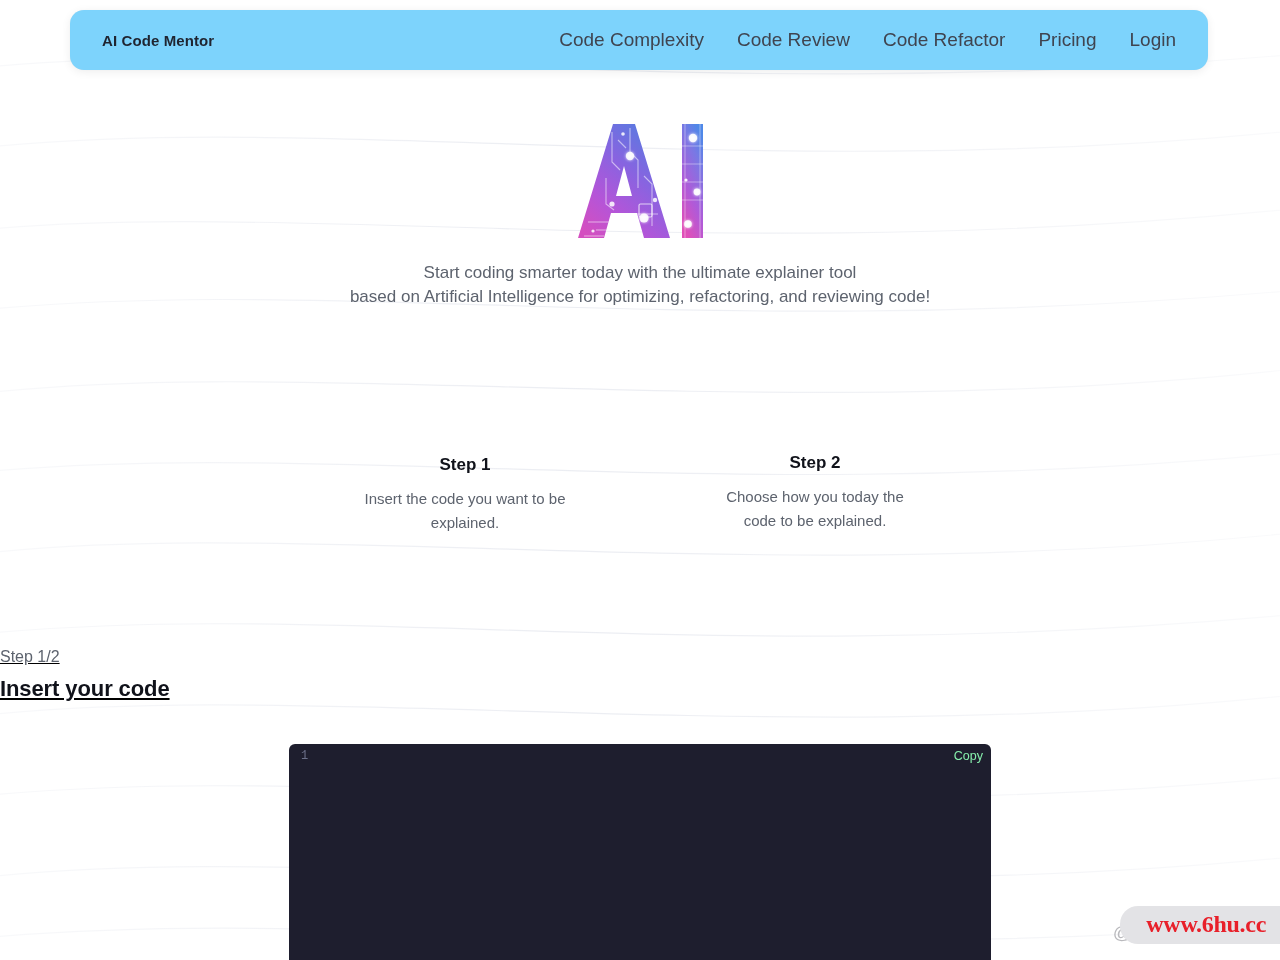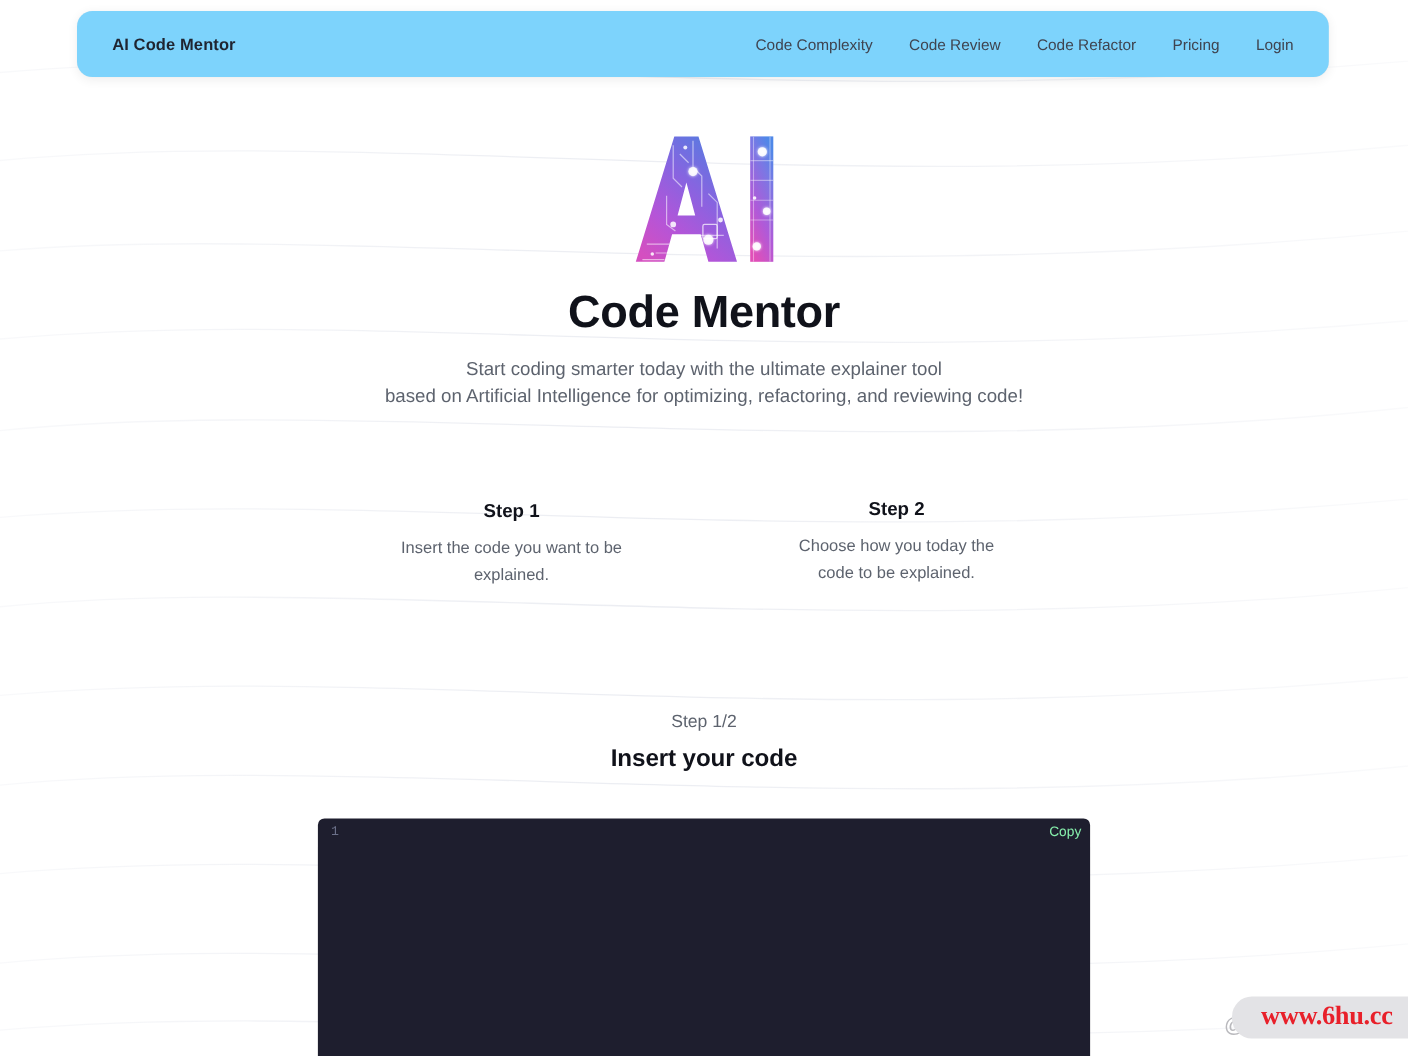--- a/index.html
+++ b/index.html
@@ -52,21 +52,21 @@
     color: #1f2430;
     letter-spacing: 0.1px;
     white-space: nowrap;
   }
   .nav {
     display: flex;
     align-items: center;
     gap: 33px;
   }
   .nav-link {
-    font-size: 14px;
+    font-size: 19px;
     color: #3f4450;
     white-space: nowrap;
     cursor: pointer;
     text-decoration: none;
   }
 
   
   .hero {
     position: absolute;
     top: 110px;
@@ -124,21 +124,22 @@
     line-height: 24px;
   }
 
   
   .editor-section {
     position: absolute;
     top: 648px;
     left: 0;
     width: 1280px;
     z-index: 3;
-    text-align: center;
+    text-align: left;
+    text-decoration: underline;
   }
   .step-counter {
     font-size: 16px;
     color: #5d636e;
   }
   .editor-heading {
     margin-top: 10px;
     font-size: 22px;
     font-weight: bold;
     color: #10121a;
@@ -339,21 +340,20 @@
       <path d="M140 6 L140 120"></path>
     </g>
     <g clip-path="url(#clipI)" fill="#ffffff" fill-opacity="0.9">
       <circle cx="133" cy="20" r="4.2" filter="url(#glow)"></circle>
       <circle cx="137" cy="74" r="3.4" filter="url(#glow)"></circle>
       <circle cx="128" cy="106" r="3.8" filter="url(#glow)"></circle>
       <circle cx="126" cy="62" r="1.6"></circle>
     </g>
   </svg>
 
-  <h1 class="hero-title">Code Mentor</h1>
   <p class="hero-sub">
     <span>Start coding smarter today with the ultimate explainer tool</span><br>
     <span>based on Artificial Intelligence for optimizing, refactoring, and reviewing code!</span>
   </p>
 </div>
 
 <div class="steps">
   <div class="step-col one">
     <div class="step-title">Step 1</div>
     <div class="step-desc">

